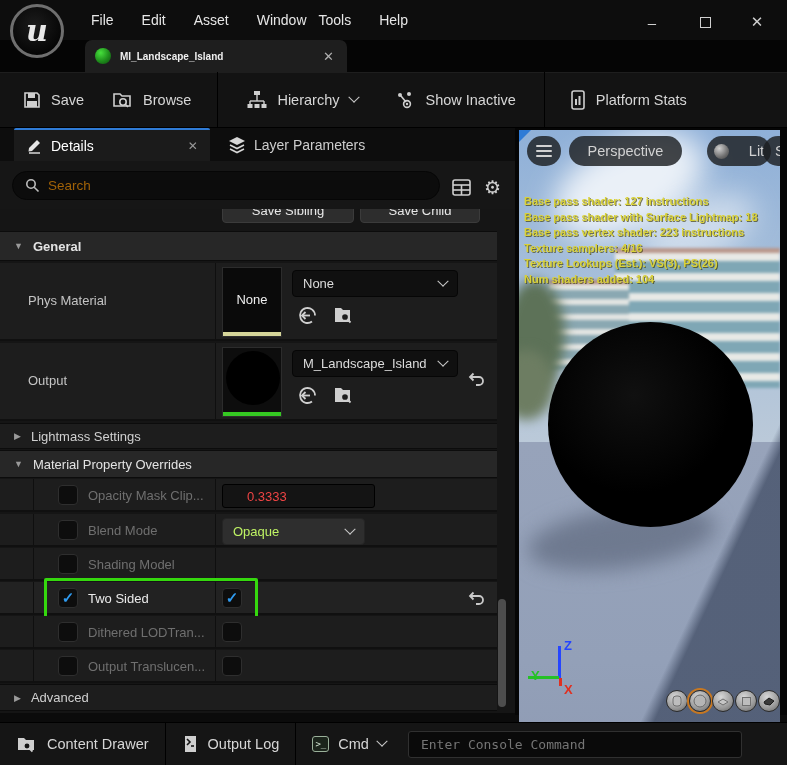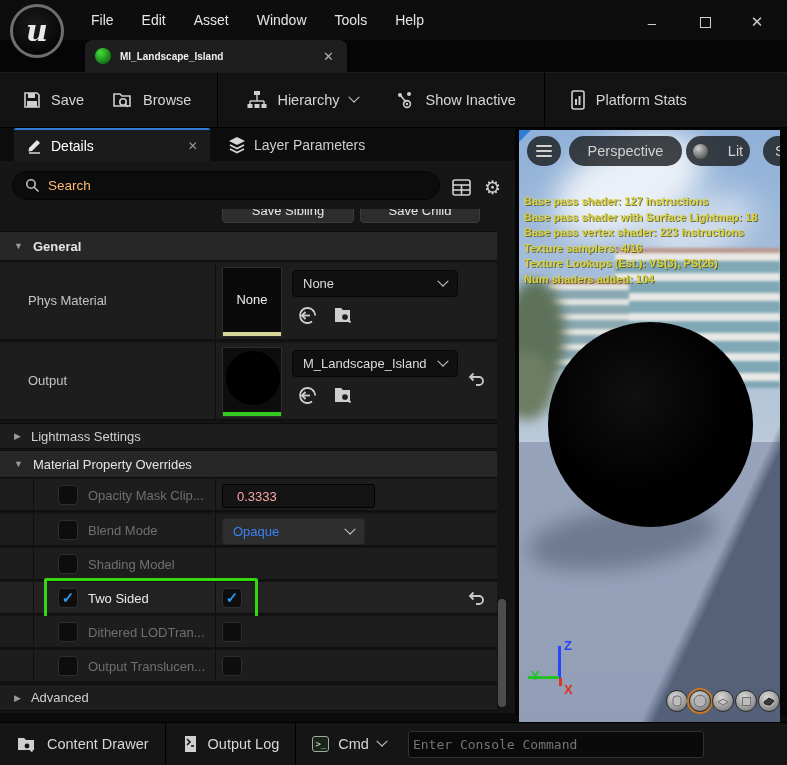--- a/index.html
+++ b/index.html
@@ -38,21 +38,21 @@
 
   
   .details-panel { left:0; top:128px; width:515px; height:585px; background:#111; }
   .dtabs { left:0; top:128px; width:515px; height:33px; background:#0d0d0d; display:flex; }
   .dtab { display:flex; align-items:center; gap:8px; padding:0 12px; color:#cdcdcd; font-size:14px; }
   .dtab.active { background:#1b1b1b; width:196px; border-top:2px solid #2f7bd6; color:#fff; border-radius:2px 2px 0 0; margin-left:14px; }
   .dtab .close { margin-left:auto; color:#9a9a9a; font-size:12px; }
   .searchrow { left:0; top:161px; width:515px; height:48px; background:#161616; }
   .searchbox { left:12px; top:171px; width:428px; height:29px; background:#0c0c0c; border:1px solid #060606;
                border-radius:15px; display:flex; align-items:center; padding:0 12px; gap:8px; }
-  .searchbox .ph { color:#fdba74; font-size:13.5px; }
+  .searchbox .ph { color:#a16207; font-size:13.5px; }
   .iconbtn { color:#cfcfcf; }
 
   .dcontent { left:0; top:209px; width:515px; height:504px; background:#151515; overflow:hidden; }
   .clip-btn { position:absolute; top:-12px; height:26px; background:#2d2d2d; border:1px solid #3b3b3b;
               border-radius:4px; color:#e8e8e8; font-size:13px; display:flex; align-items:flex-end;
               justify-content:center; padding-bottom:4px; }
   .sect-open, .sect-closed { position:absolute; left:0; width:497px; background:#272727; display:flex; align-items:center;
               gap:10px; color:#e3e3e3; font-size:13px; font-weight:bold; padding-left:14px;
               border-top:1px solid #0c0c0c; border-bottom:1px solid #0c0c0c; }
   .sect-closed { background:#1d1d1d; font-weight:normal; color:#d0d0d0; }
@@ -68,21 +68,21 @@
            display:flex; align-items:center; padding:0 10px; color:#dcdcdc; font-size:13px; }
   .combo.raised { background:#2e2e2e; border:1px solid #242424; }
   .combo .chev { margin-left:auto; }
   .chevron { width:8px; height:8px; border-right:1.6px solid #c9c9c9; border-bottom:1.6px solid #c9c9c9;
              transform:rotate(45deg) translate(-2px,-2px); display:inline-block; }
   .asset-icons { position:absolute; display:flex; gap:14px; color:#cfcfcf; }
   .cb { position:absolute; width:20px; height:20px; border-radius:4px; background:#0d0d0d; border:1px solid #2e2e2e;
         display:flex; align-items:center; justify-content:center; }
   .cb.on { color:#2f9bf0; font-size:15px; font-weight:bold; }
   .textfield { position:absolute; height:24px; background:#141414; border:1px solid #000; border-radius:3px;
-               color:#fca5a5; font-size:13px; display:flex; align-items:center; padding-left:14px; }
+               color:#ef4444; font-size:13px; display:flex; align-items:center; padding-left:24px; }
   .undo { position:absolute; color:#c9c9c9; }
   .hl { position:absolute; border:3px solid #35d80e; border-radius:2px; pointer-events:none; }
   .vscroll { position:absolute; left:498px; width:8px; border-radius:4px; background:#4d4d4d; }
 
   
   .viewport { left:519px; top:130px; width:261px; height:679px; background:#8fa0b8; overflow:hidden; }
   .vp-frame { left:515px; top:128px; width:272px; height:587px; background:#050505; }
   .sky { position:absolute; left:0; top:0; width:100%; height:55%;
          background:linear-gradient(180deg,#8fb0d8 0%,#a9c0da 45%,#c2cdd8 100%); }
   .cloud { position:absolute; background:rgba(255,255,255,.8); filter:blur(14px); border-radius:50%; }
@@ -112,40 +112,40 @@
               background:radial-gradient(circle at 40% 30%, #d8d8d8 0%, #9a9a9a 60%, #606060 100%);
               border:1px solid #2a2a2a; }
   .shapebtn.sel { box-shadow:0 0 0 2px #c87820; }
   .shapebtn .glyph { position:absolute; inset:3px; border-radius:50%; display:flex; align-items:center; justify-content:center; }
 
   
   .bottombar { left:0; top:722px; width:787px; height:43px; background:#151515; border-top:1px solid #000;
                display:flex; align-items:center; }
   .bbtn { display:flex; align-items:center; gap:9px; color:#d6d6d6; font-size:14.5px; padding:0 16px; height:100%; }
   .bsep { width:1px; height:43px; background:#000; }
-  .console { margin-left:6px; width:296px; height:27px; background:#0a0a0a; border:1px solid #303030; border-radius:3px;
-             display:flex; align-items:center; padding:0 4px; }
+  .console { margin-left:6px; width:334px; height:27px; background:#0a0a0a; border:1px solid #303030; border-radius:3px;
+             display:flex; align-items:center; padding:0 12px; }
   .console span { color:#757575; font-family:"DejaVu Sans Mono", monospace; font-size:13px; }
   .cmd-icon { width:17px; height:16px; border:1px solid #9ab09a; border-radius:3px; background:#1b241b;
               color:#cfe0cf; font-size:9px; font-family:"DejaVu Sans Mono", monospace;
               display:flex; align-items:center; justify-content:center; }
   svg { display:block; }
 </style>
 </head>
 <body>
 
 <div class="app">
 
   <div class="abs titlebar">
     <div class="abs menu" style="left:85px;">
       <span class="menu-item">File</span>
       <span class="menu-item" style="margin-left:16px;">Edit</span>
       <span class="menu-item" style="margin-left:16px;">Asset</span>
       <span class="menu-item" style="margin-left:16px;">Window</span>
-      <span class="menu-item" style="margin-left:16px;">Tools</span>
+      <span class="menu-item" style="">Tools</span>
       <span class="menu-item" style="margin-left:16px;">Help</span>
     </div>
     <div class="abs winctl" style="left:637px;">–</div>
     <div class="abs winctl" style="left:690px;">
         <span class="maxbox"></span>
       </div>
     <div class="abs winctl" style="left:742px;">✕</div>
   </div>
   <div class="abs logo">
       <span>u</span>
@@ -356,21 +356,21 @@
       <span class="cb" style="left:58px; top:6px;"></span>
       <span class="plabel" style="left:88px; top:9px; color:#6f6f6f;">Opacity Mask Clip...</span>
       <span class="textfield" style="left:222px; top:5px; width:153px;">0.3333</span>
     </div>
 
     <div class="prow" style="top:305px; height:33px;">
       <span class="rail"></span>
         <span class="vdiv"></span>
       <span class="cb" style="left:58px; top:6px;"></span>
       <span class="plabel" style="left:88px; top:9px; color:#6f6f6f;">Blend Mode</span>
-      <div class="combo raised" style="left:222px; top:4px; width:143px; color:#3b82f6;gap:40px;">
+      <div class="combo raised" style="left:222px; top:4px; width:143px; color:#bef264;gap:40px;">
         <span>Opaque</span>
         <span class="chev chevron"></span>
       </div>
     </div>
 
     <div class="prow" style="top:339px; height:33px;">
       <span class="rail"></span>
         <span class="vdiv"></span>
       <span class="cb" style="left:58px; top:6px;"></span>
       <span class="plabel" style="left:88px; top:9px; color:#6f6f6f;">Shading Model</span>
@@ -434,21 +434,21 @@
     <div class="pill" style="left:8px; width:34px;">
       <span class="burger">
           <i></i>
           <i></i>
           <i></i>
         </span>
     </div>
     <div class="pill" style="left:50px; width:113px;">
       <span>Perspective</span>
     </div>
-    <div class="pill" style="left:167px; width:64px;gap:20px;">
+    <div class="pill" style="left:188px; width:64px;gap:20px;">
       <span class="lit-dot"></span>
       <span>Lit</span>
     </div>
     <div class="pill" style="left:244px; width:40px; justify-content:flex-start; padding-left:12px;">
       <span>S</span>
     </div>
 
     <div class="stats">
       <div>Base pass shader: 127 instructions</div>
       <div>Base pass shader with Surface Lightmap: 18</div>

